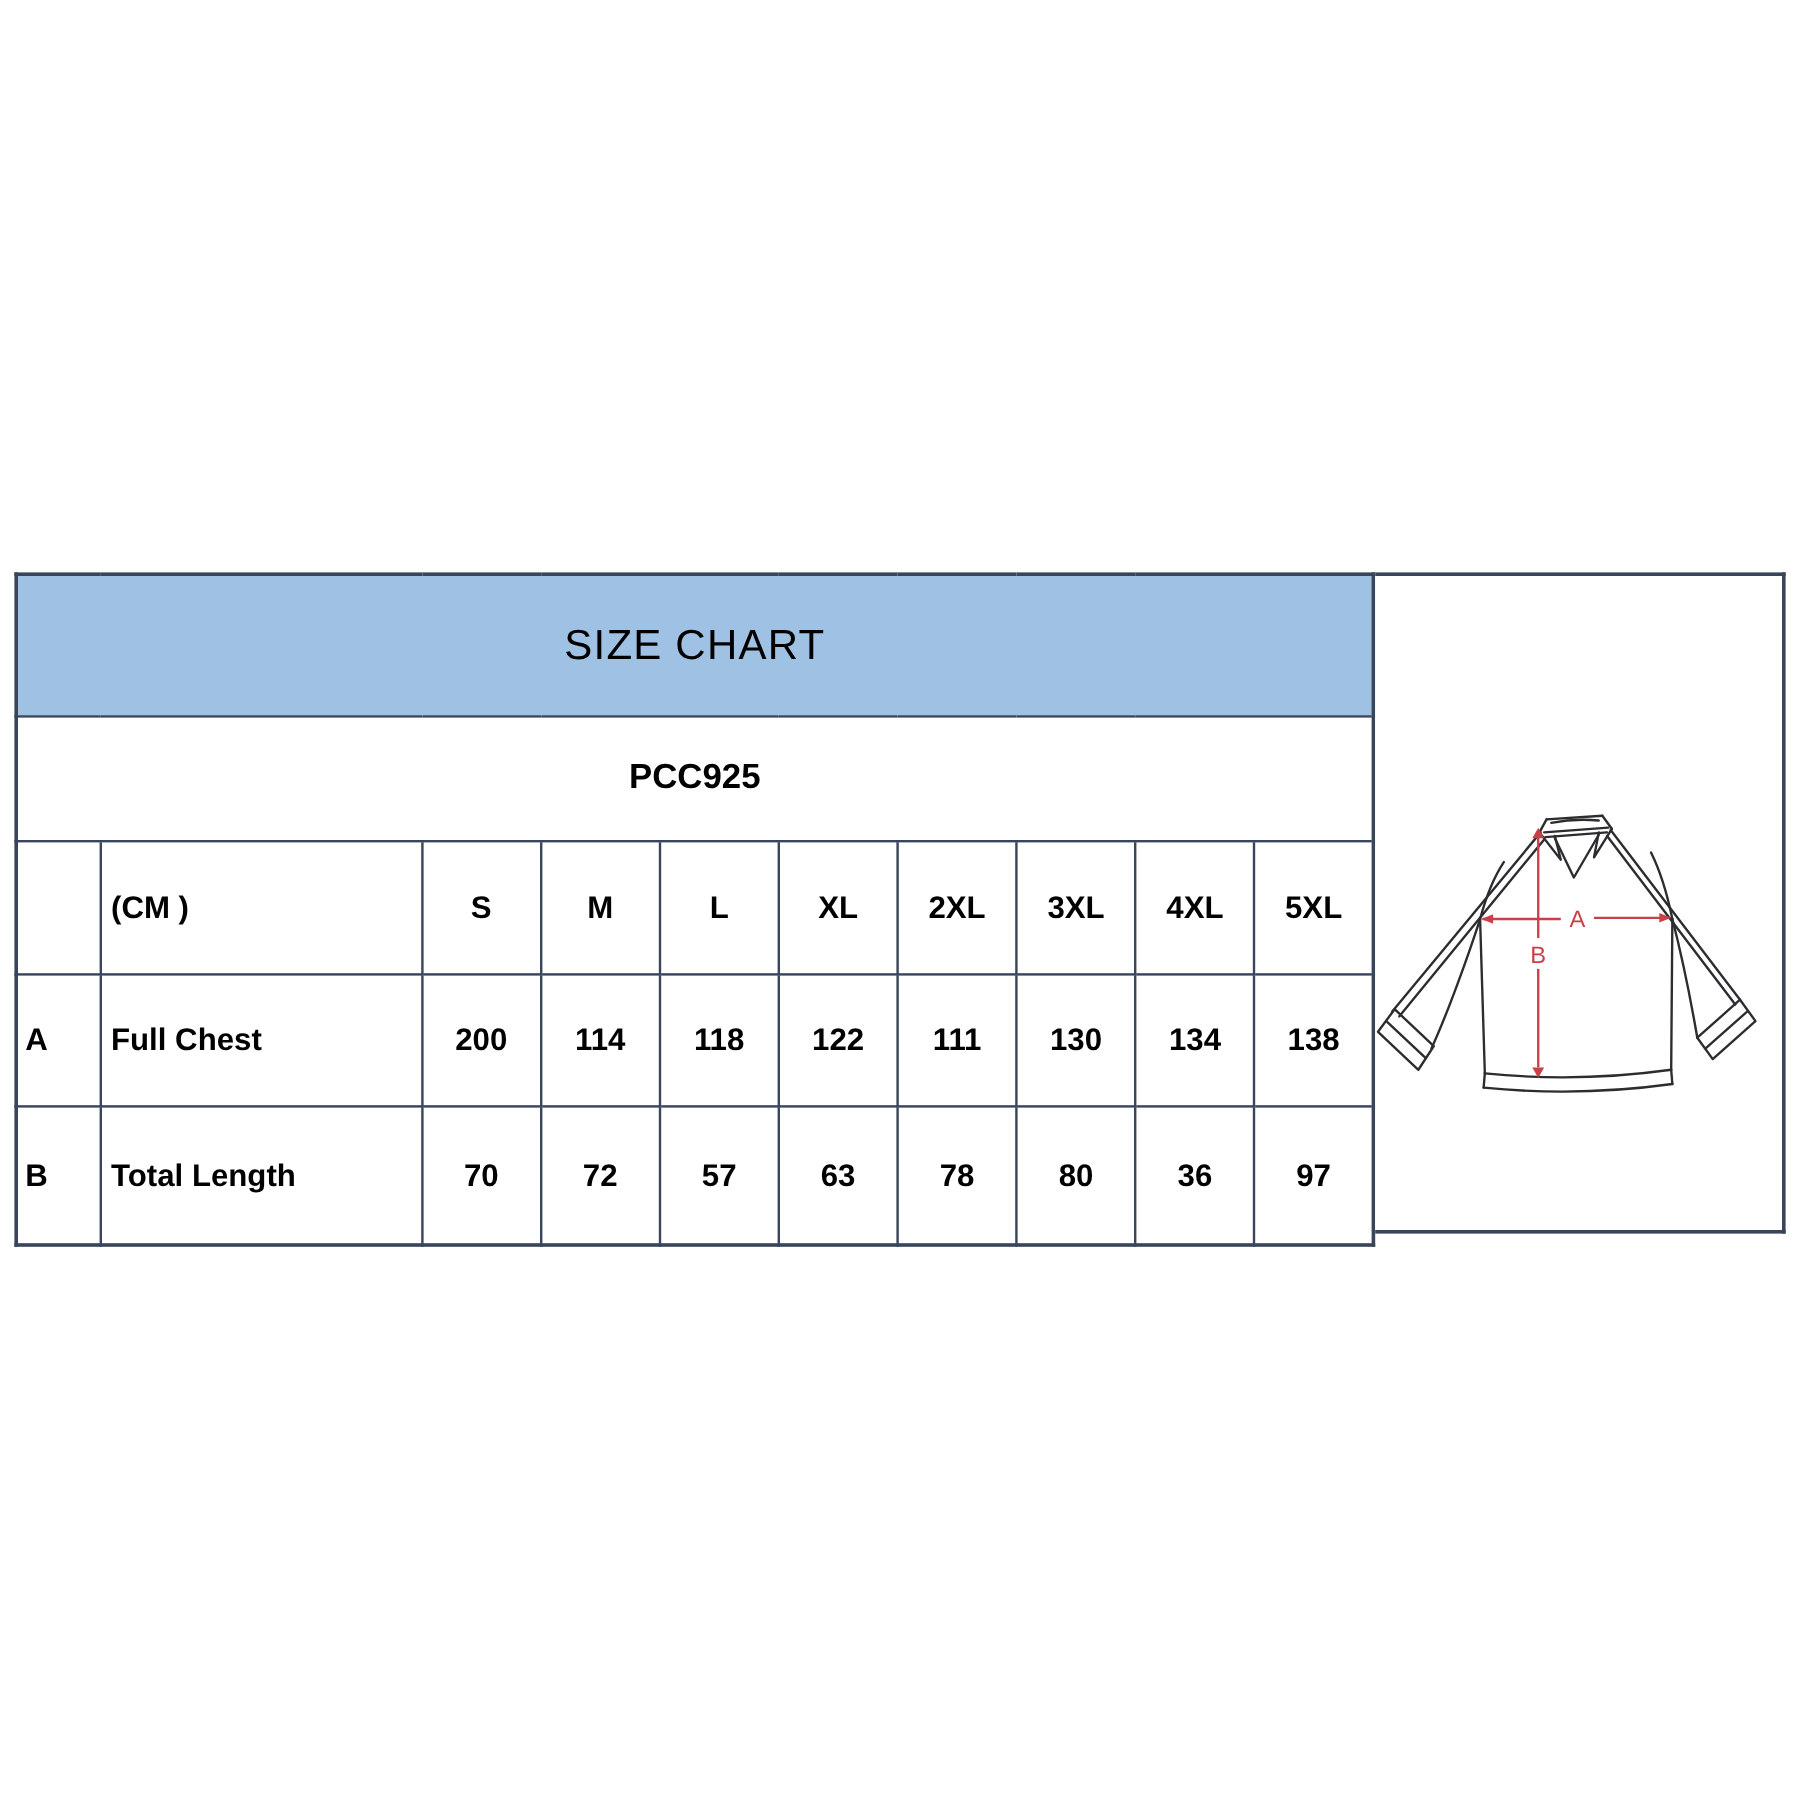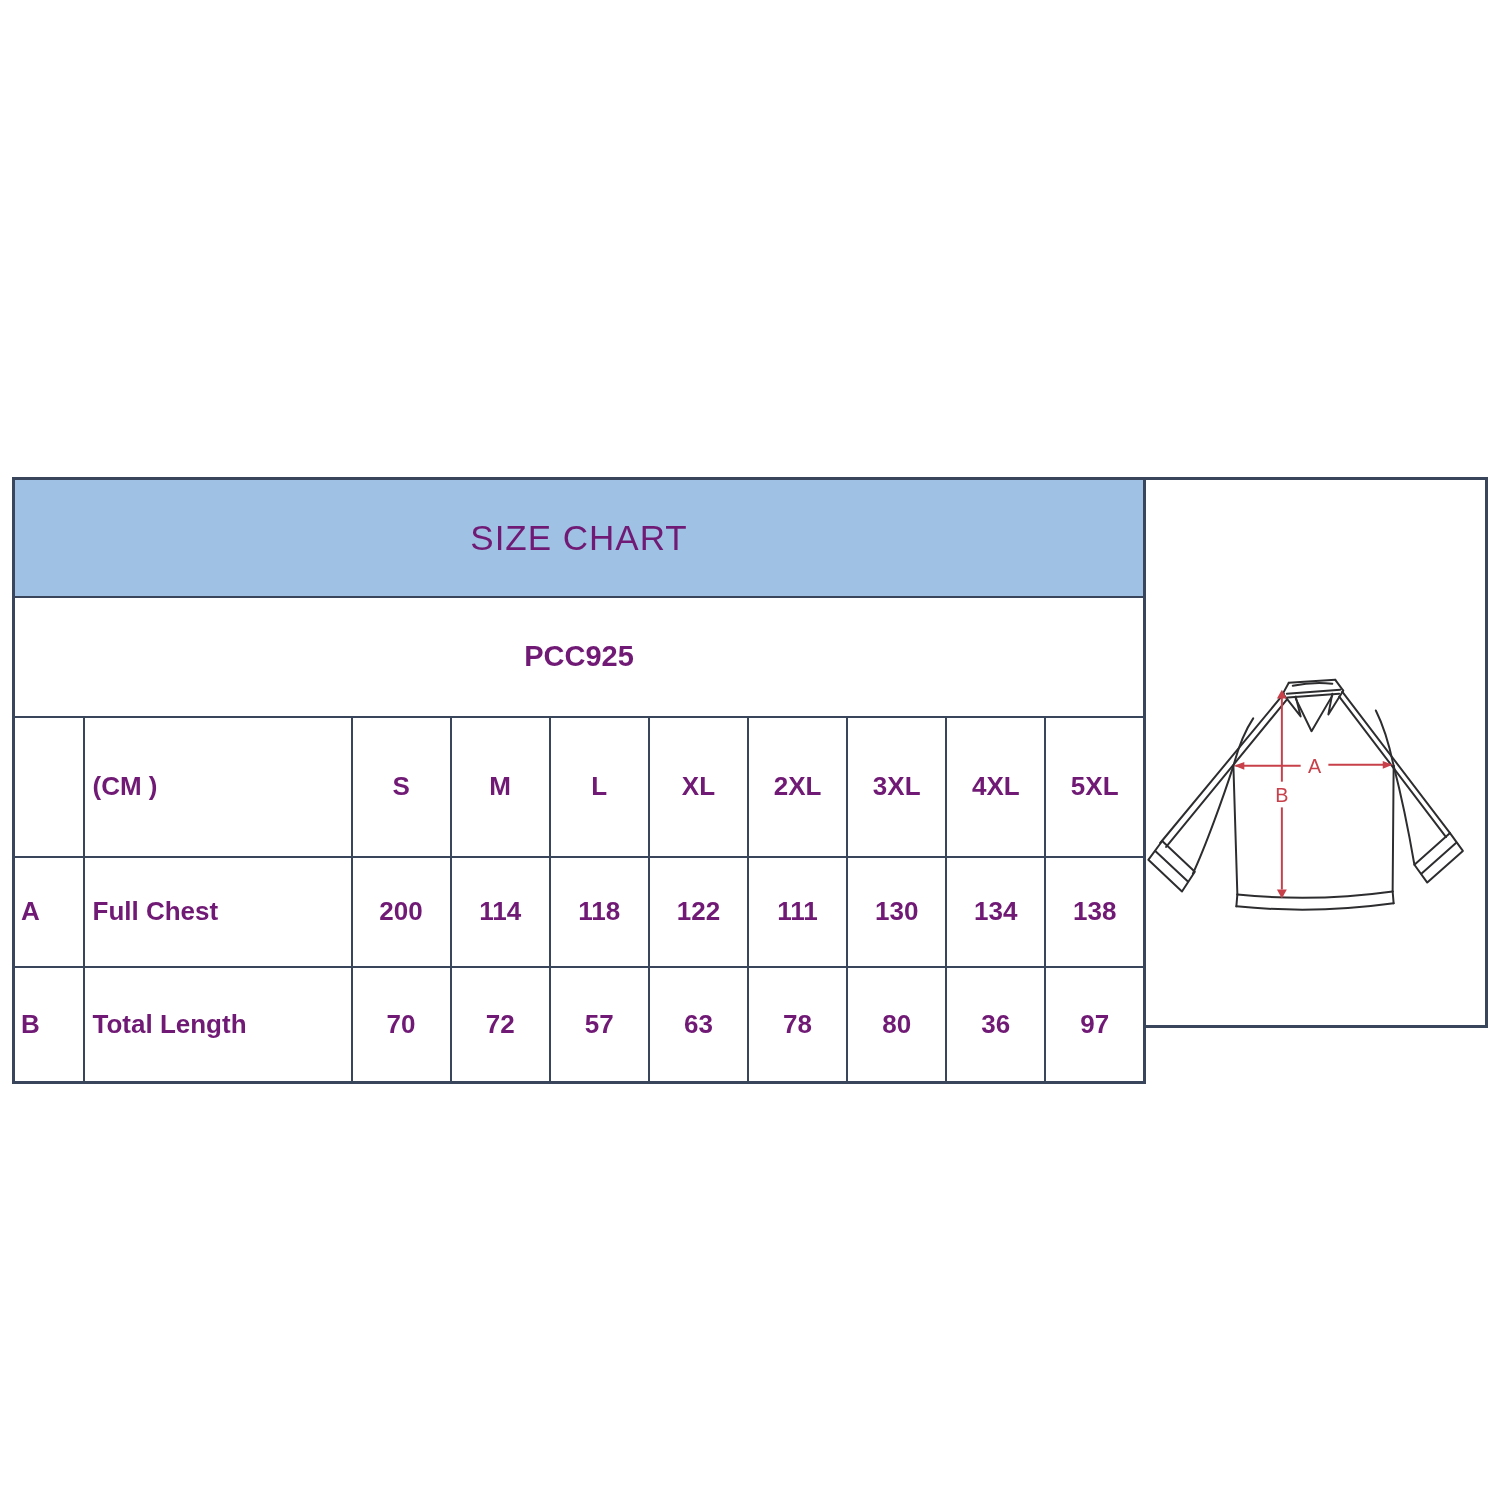--- a/index.html
+++ b/index.html
@@ -25,27 +25,27 @@
   table.size-table {
     border-collapse: collapse;
     table-layout: fixed;
     width: 1134px;
     height: 551px;
     border: 3px solid var(--grid, #39455a);
     background: #ffffff;
   }
   table.size-table td {
     border: 2px solid var(--grid, #39455a);
-    color: #701a75;
+    color: #000000;
     vertical-align: middle;
     overflow: hidden;
   }
   tr.row-title    { height: 118px; }
-  tr.row-model    { height: 120px;  }
-  tr.row-sizes    { height: 140px; }
+  tr.row-model    { height: 104px;  }
+  tr.row-sizes    { height: 111px; }
   tr.row-data-a   { height: 110px; }
   tr.row-data-b   { height: 116px; }
 
   td.title-cell {
     background: var(--header-bg, #9fc1e3);
     text-align: center;
     font-size: 35px;
     font-weight: 400;
     letter-spacing: 1px;
     color: #15181e;

